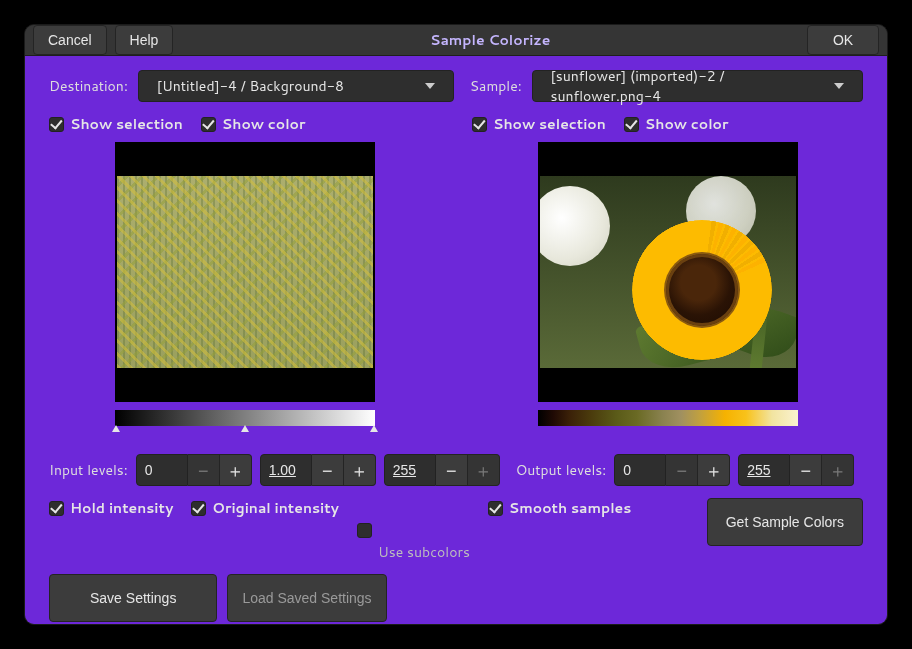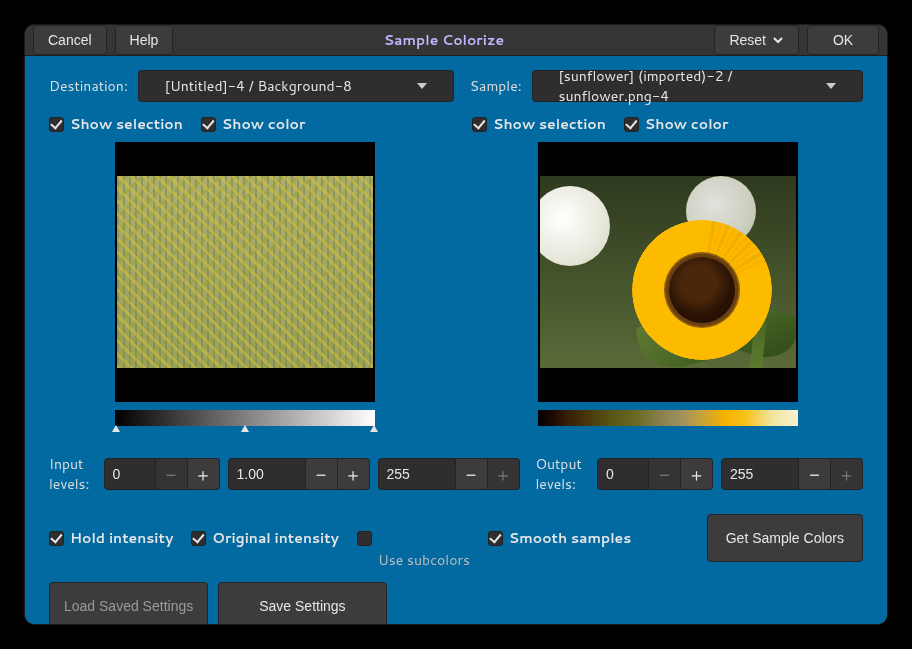--- a/index.html
+++ b/index.html
@@ -52,33 +52,33 @@
     text-align: center;
     font-weight: 600;
     color: #c4b5fd;
   }
   .content {
     flex: 1;
     padding: 14px 24px 16px 24px;
     display: flex;
     flex-direction: column;
     gap: 12px;
-    background: #0369a1;
+    background: #6d28d9;
   }
   .row { display: flex; align-items: center; gap: 10px; }
   .label { color: #ddd; }
   .select {
     flex: 1;
     height: 32px;
     background: #2e2e2e;
     border: 1px solid #222;
     border-radius: 4px;
     display: flex;
     align-items: center;
-    padding: 0 26px;
+    padding: 0 18px;
     position: relative;
     cursor: pointer;
     min-width: 0;
   }
   .select .tri {
     margin-left: auto;
     width: 0; height: 0;
     border-left: 5px solid transparent;
     border-right: 5px solid transparent;
     border-top: 6px solid #ccc;
@@ -188,52 +188,46 @@
   .mk.left { left:-3px; }
   .mk.mid  { left:calc(50% - 4px); }
   .mk.right{ right:-3px; }
 
   .levels { display:flex; align-items:center; gap:8px; flex-wrap:nowrap;margin-top:8px; }
   .num {
     width: 52px; height: 32px;
     background:#2e2e2e; border:1px solid #222; border-radius:4px 0 0 4px;
     color:#e6e6e6; font-size:14px; padding:0 8px;
   }
-  .numwide{ width:78px; }
+  .numwide{ width:52px;text-decoration:underline; }
   .spin {
     width:32px; height:32px;
     background:#3c3c3c; border:1px solid #242424;
     display:flex;align-items:center;justify-content:center;
     color:#e6e6e6; font-size:18px; cursor:pointer;
   }
   .spin.dis { color:#7a7a7a; background:#343434; cursor:default;}
   .spin.l { border-radius:0; border-left:none; }
   .spin.r { border-radius:0 4px 4px 0; border-left:none; }
   .group { display:flex; }
 
-  .bottom-checks { display:flex; align-items:center; gap:18px; }
+  .bottom-checks { display:flex; align-items:flex-start; gap:18px; }
   .btn.sm { height:48px; }
   .spacer { flex:1; }
   svg.chev { width:12px; height:12px; }
 </style>
 </head>
 <body>
 
 <div class="window">
 
   <div class="titlebar">
     <button class="btn">Cancel</button>
     <button class="btn">Help</button>
     <div class="title">Sample Colorize</div>
-    <button class="btn">
-      <span>Reset</span>
-      <svg class="chev" viewBox="0 0 12 12">
-          <path d="M2 4l4 4 4-4" fill="none" stroke="#e6e6e6" stroke-width="2"></path>
-        </svg>
-    </button>
     <button class="btn" style="min-width:72px">OK</button>
   </div>
 
   <div class="content">
 
     <div class="row">
       <span class="label">Destination:</span>
       <div class="select" style="flex:0 0 316px">
         <span>[Untitled]-4 / Background-8</span>
         <span class="tri"></span>
@@ -356,18 +350,18 @@
       </label>
       <label class="chk">
         <span class="box on"></span>
         <span class="lbl">Smooth samples</span>
       </label>
       <span class="spacer"></span>
       <button class="btn sm" style="padding:0 18px">Get Sample Colors</button>
     </div>
 
     <div class="row">
+      <button class="btn sm" style="padding:0 40px">Save Settings</button>
       <button class="btn sm" style="color:#9a9a9a">Load Saved Settings</button>
-      <button class="btn sm" style="padding:0 40px">Save Settings</button>
     </div>
 
   </div>
 </div>
 
 </body></html>

